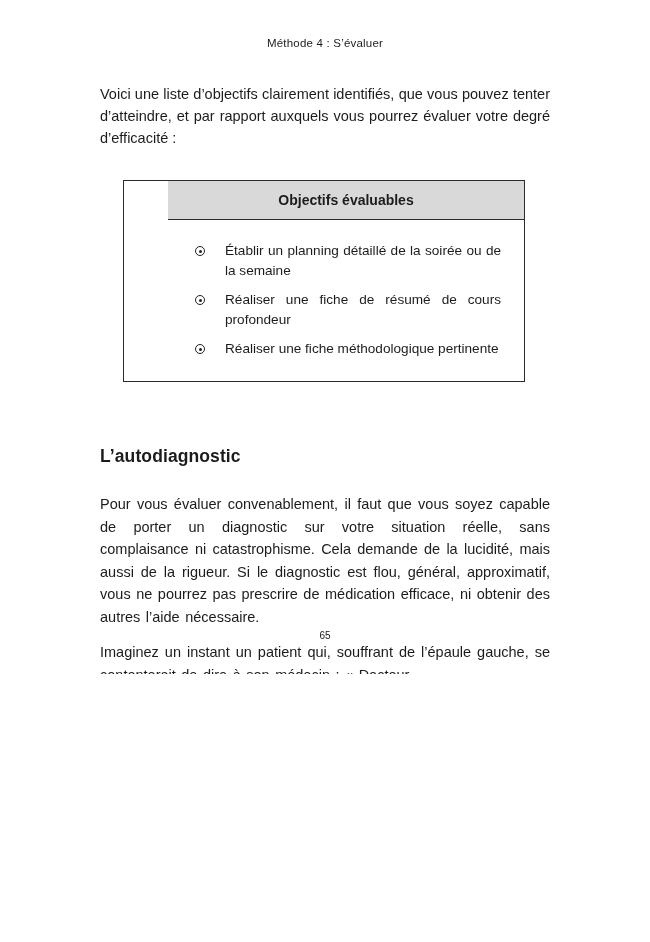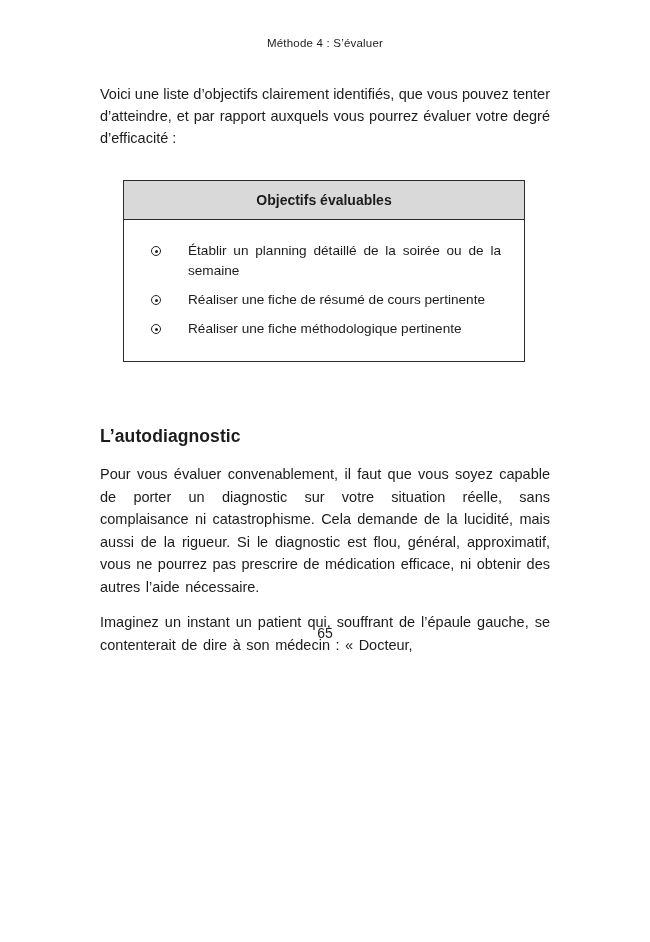--- a/index.html
+++ b/index.html
@@ -30,37 +30,38 @@
     margin: 34px 0 0 0;
     font-size: 14.5px;
     line-height: 22px;
     text-align: justify;
   }
   .objectives-box {
     margin: 31px 0 0 23px;
     width: 402px;
     border: 1px solid #2b2b2b;
     box-sizing: border-box;
+    padding-left: 44px;
   }
   .box-header {
     background: #d9d9d9;
     border-bottom: 1px solid #2b2b2b;
     text-align: center;
     font-weight: bold;
     font-size: 14px;
     padding: 11px 6px;
   }
   .box-list {
     list-style: none;
     margin: 0;
     padding: 21px 23px 22px 27px;
   }
   .objective-item {
     display: flex;
-    gap: 27px;
+    gap: 20px;
     font-size: 13.6px;
     line-height: 20px;
     text-align: justify;
     margin-bottom: 9px;
   }
   .objective-item:last-child {
     margin-bottom: 0;
   }
   .bullet {
     flex: 0 0 auto;
@@ -85,36 +86,36 @@
   .objective-text {
     flex: 1 1 auto;
   }
   .section-heading {
     margin: 64px 0 0 0;
     font-size: 17.5px;
     font-weight: bold;
     letter-spacing: 0.1px;
   }
   .body-par {
-    margin: 16px 0 0 0;
+    margin: 26px 0 0 0;
     font-size: 14.5px;
     line-height: 22.5px;
     text-align: justify;
     word-spacing: 1.5px;
   }
   .body-par.second {
     margin-top: 13px;
   }
   .page-number {
     position: absolute;
     left: 0;
     right: 0;
     bottom: 33px;
     text-align: center;
-    font-size: 14px;
+    font-size: 10px;
   }
 </style>
 </head>
 <body>
 
 <div class="page">
 
   <div class="running-header">Méthode 4 : S’évaluer</div>
 
   <div class="content">
@@ -123,21 +124,21 @@
 
     <div class="objectives-box">
       <div class="box-header">Objectifs évaluables</div>
       <ul class="box-list">
         <li class="objective-item">
           <span class="bullet"></span>
           <span class="objective-text">Établir un planning détaillé de la soirée ou de la semaine</span>
         </li>
         <li class="objective-item">
           <span class="bullet"></span>
-          <span class="objective-text">Réaliser une fiche de résumé de cours pertinente</span>
+          <span class="objective-text">Réaliser une fiche de résumé de cours profondeur</span>
         </li>
         <li class="objective-item">
           <span class="bullet"></span>
           <span class="objective-text">Réaliser une fiche méthodologique pertinente</span>
         </li>
       </ul>
     </div>
 
     <h2 class="section-heading">L’autodiagnostic</h2>
 

